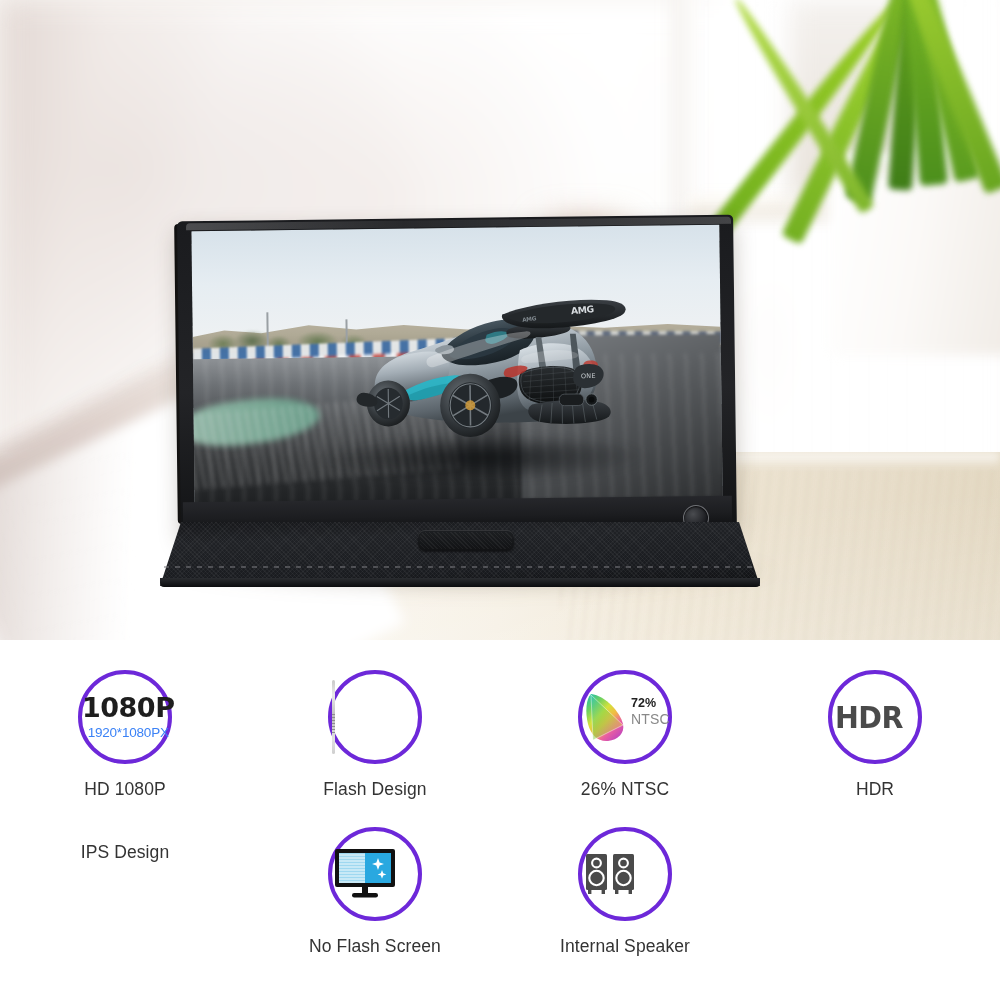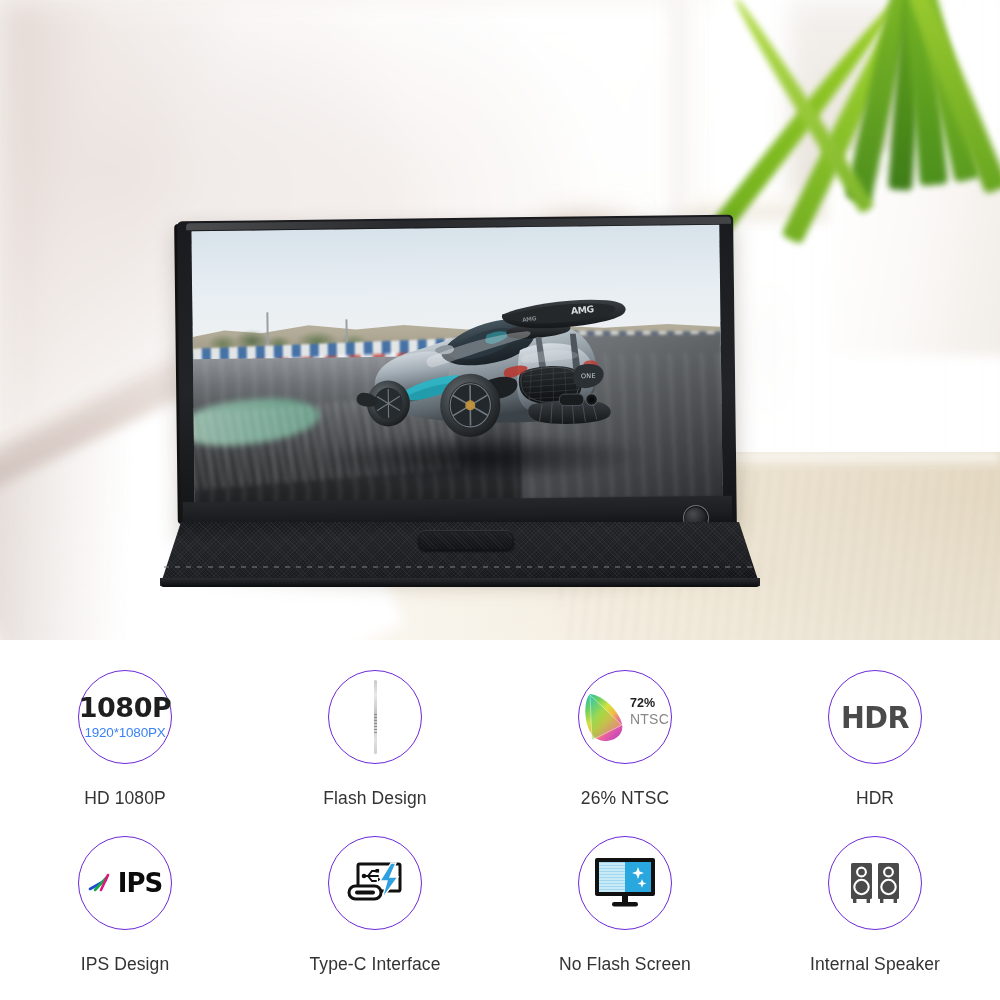--- a/index.html
+++ b/index.html
@@ -299,27 +299,27 @@
   #features {
     position:absolute; left:0; top:640px; width:1000px; height:360px;
     background:#ffffff;
   }
   .feat-row { display:flex; width:1000px; }
   .feat {
     width:250px; display:flex; flex-direction:column; align-items:center;
   }
   .feat-circle {
     width:94px; height:94px; border-radius:50%;
-    border:1px solid #6d28d9;
+    border:4px solid #6d28d9;
     background:#ffffff;
-    display:flex; align-items:center; justify-content:center;
+    display:flex; align-items:center; 
     position:relative;
   }
   .feat-label {
-    margin-top:24px;
+    margin-top:15px;
     font-size:17.5px;
     color:#333333;
     letter-spacing:.1px;
     white-space:nowrap;
   }
   .r1 { padding-top:30px; }
   .r2 { padding-top:27px; }
 
   
   .p1080 {
@@ -617,56 +617,23 @@
       <div class="feat-circle">
         <span class="hdr-txt">HDR</span>
       </div>
       <div class="feat-label">HDR</div>
     </div>
   </div>
 
   <div class="feat-row r2">
 
     <div class="feat">
-      <div class="feat-circle">
-        <div class="ips-wrap">
-          <svg width="30" height="30" viewBox="0 0 30 30">
-            <path d="M2,21 L18,12" stroke="#1b4fd0" stroke-width="2.6" stroke-linecap="round"></path>
-            <path d="M7,22 L19,9" stroke="#17a84a" stroke-width="2.6" stroke-linecap="round"></path>
-            <path d="M13,22 L20,7" stroke="#e0157f" stroke-width="2.6" stroke-linecap="round"></path>
-          </svg>
-          <span class="ips-txt">IPS</span>
-        </div>
-      </div>
       <div class="feat-label">IPS Design</div>
     </div>
 
-    <div class="feat">
-      <div class="feat-circle">
-        <svg width="62" height="48" viewBox="0 0 62 48">
-
-          <rect x="14" y="5" width="42" height="27" rx="1.6" fill="#ffffff" stroke="#111111" stroke-width="3"></rect>
-
-          <g stroke="#111111" stroke-width="2" fill="none" stroke-linecap="round">
-            <path d="M20,17 L34,17"></path>
-            <path d="M24,17 L28,12 L33,12"></path>
-            <path d="M24,17 L28,22 L32,22"></path>
-          </g>
-          <circle cx="20" cy="17" r="2.3" fill="#111111"></circle>
-          <rect x="31.5" y="10" width="3.6" height="3.6" fill="#111111"></rect>
-          <path d="M34,18.6 L37,20.6 L34,22.6 Z" fill="#111111"></path>
-
-          <path d="M47,4 L36,22 L43,22 L38,40 L54,18 L46,18 L52,4 Z" fill="#2e9fe0" stroke="#ffffff" stroke-width="1.4"></path>
-
-          <rect x="5" y="27" width="32" height="13" rx="6.5" fill="#ffffff" stroke="#111111" stroke-width="3"></rect>
-          <rect x="11" y="31.5" width="20" height="4" rx="2" fill="#111111"></rect>
-        </svg>
-      </div>
-      <div class="feat-label">Type-C Interface</div>
-    </div>
 
     <div class="feat">
       <div class="feat-circle">
         <svg width="66" height="54" viewBox="0 0 66 54">
 
           <rect x="3" y="2" width="60" height="38" rx="2" fill="#111111"></rect>
           <rect x="7" y="6" width="52" height="30" fill="#9fd8f0"></rect>
 
           <g stroke="#ffffff" stroke-width="1.1" opacity=".85">
             <path d="M7,8 L33,8 M7,11 L33,11 M7,14 L33,14 M7,17 L33,17 M7,20 L33,20

